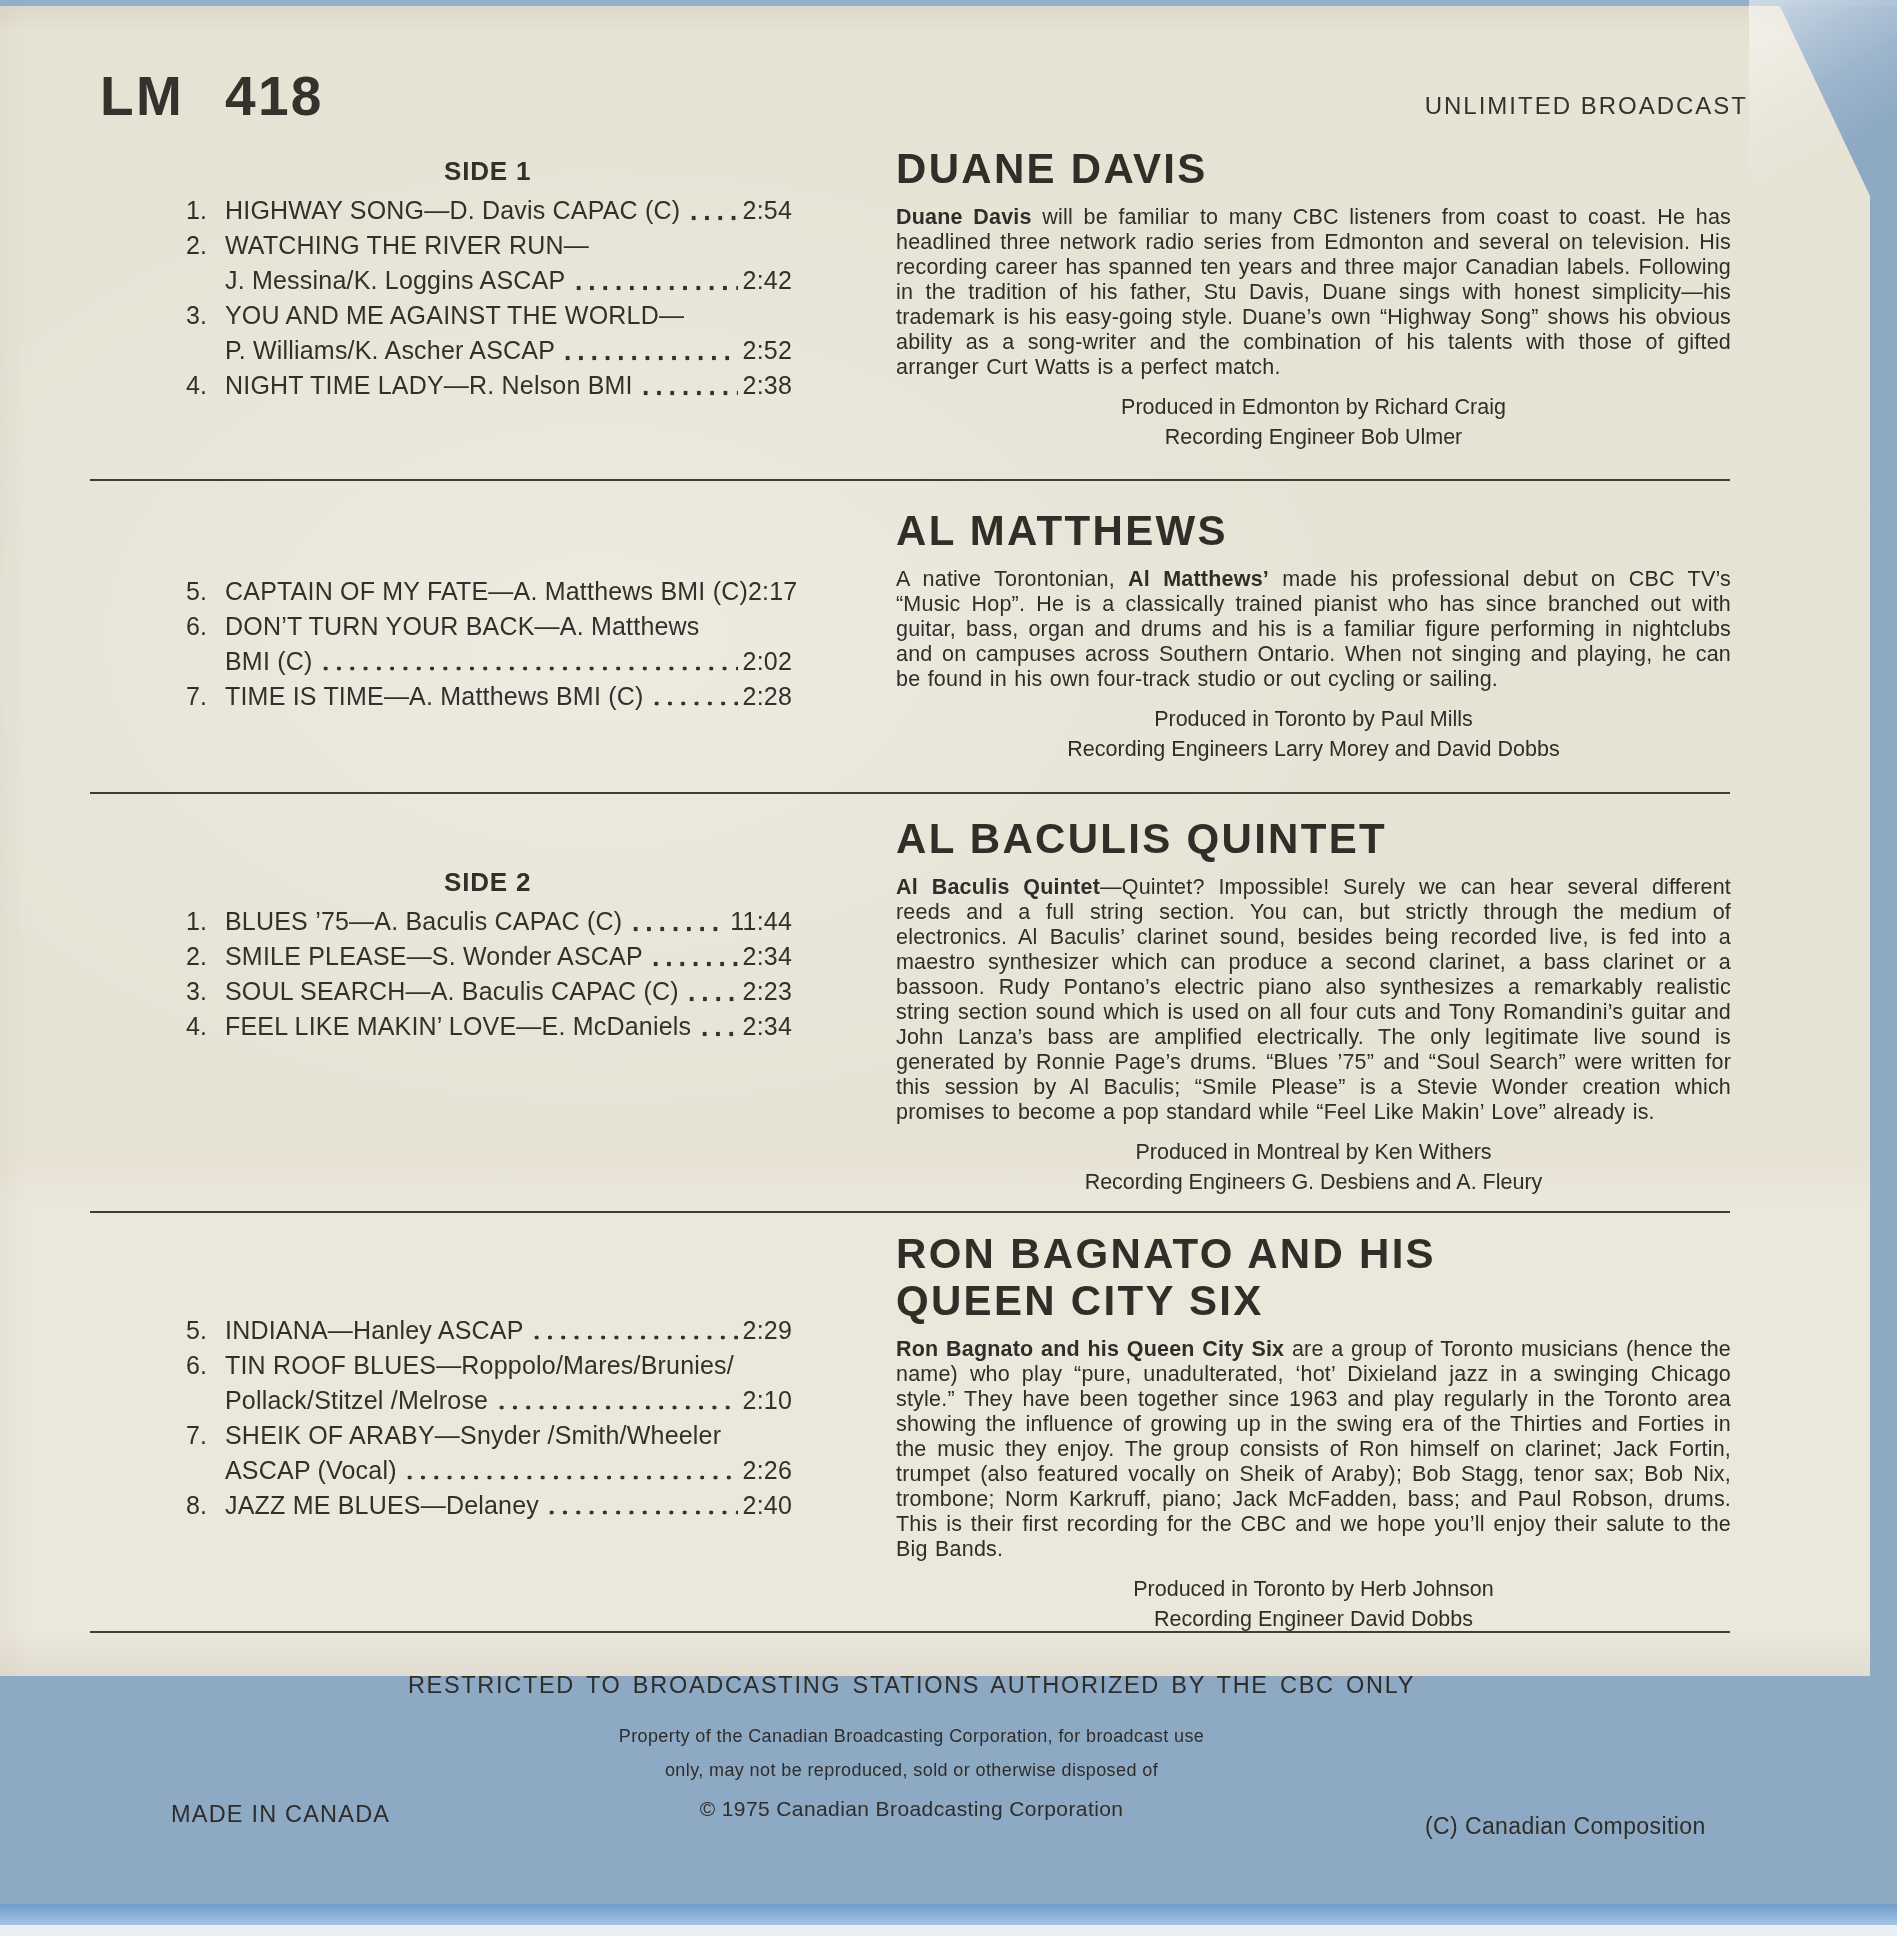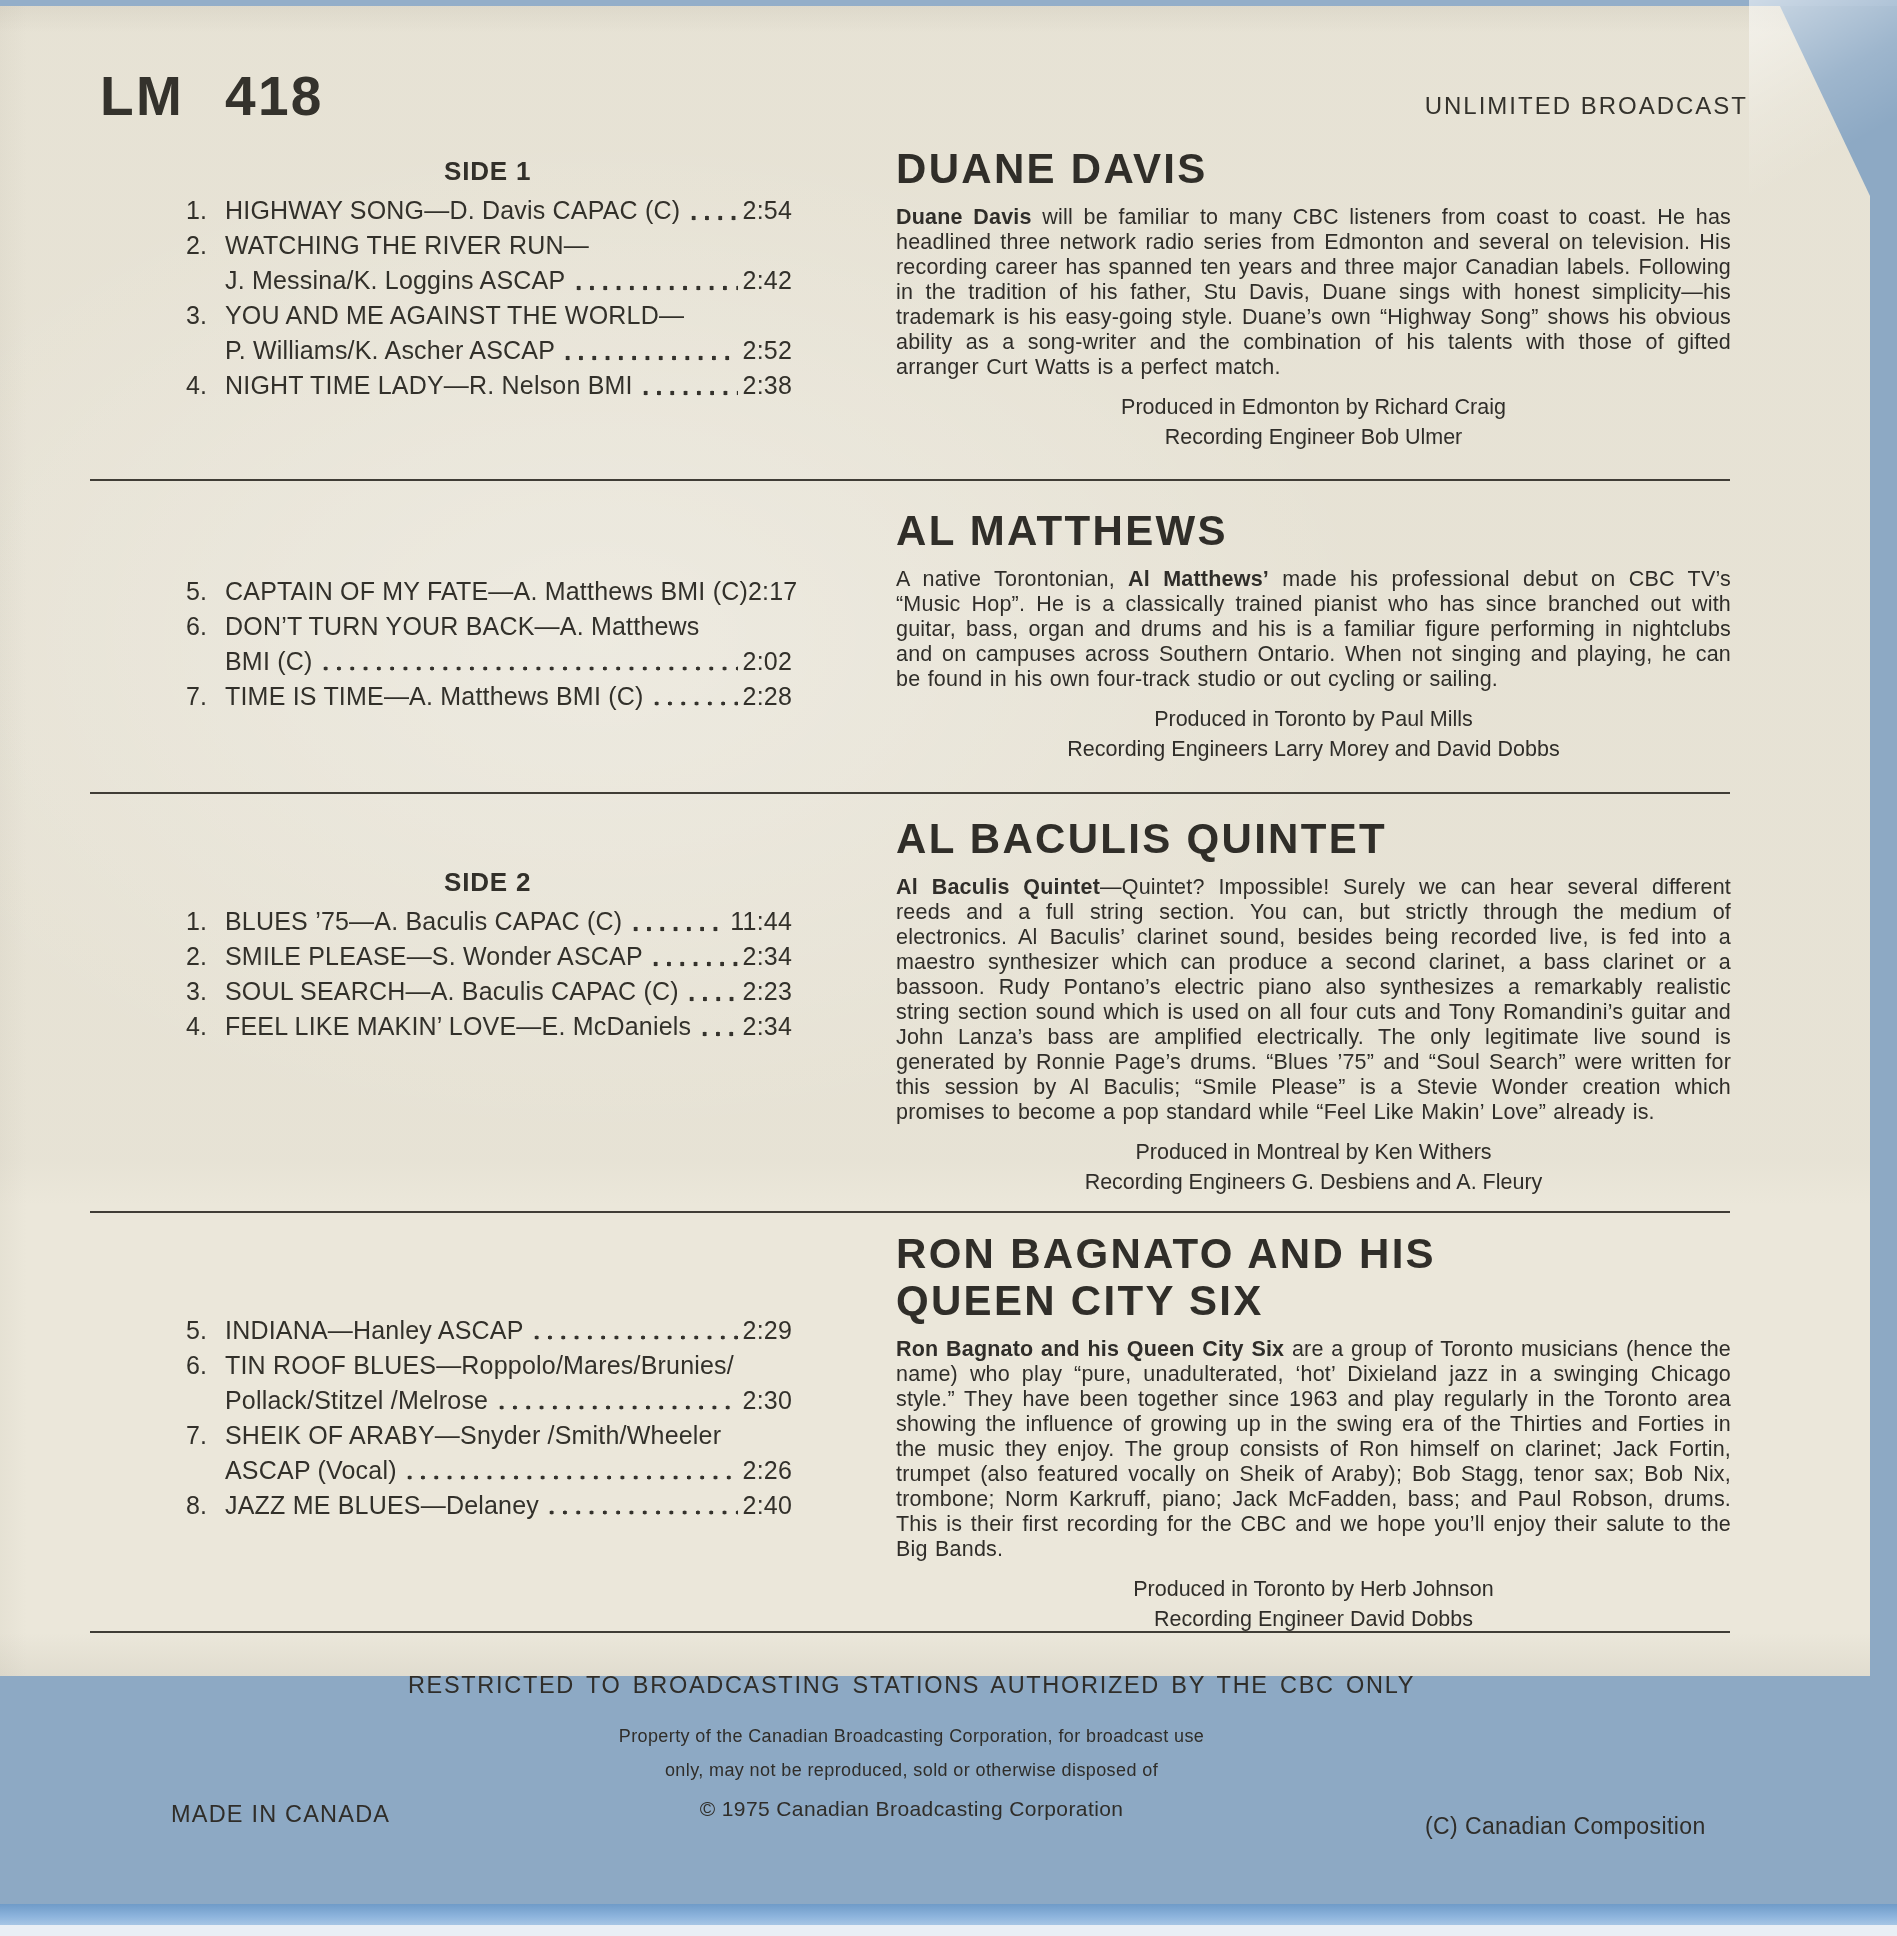--- a/index.html
+++ b/index.html
@@ -121,21 +121,21 @@
   </div>
 
   <div class="tblock" style="top:1316px;">
     <div class="trow">
       <span class="tnum">5.</span><span class="ttitle">INDIANA—Hanley ASCAP</span><span class="tleader"></span><span class="ttime">2:29</span>
     </div>
     <div class="trow">
       <span class="tnum">6.</span><span class="ttitle">TIN ROOF BLUES—Roppolo/Mares/Brunies/</span><span class="tleader" style="visibility: hidden;"></span><span class="ttime"></span>
     </div>
     <div class="trow">
-      <span class="tnum"></span><span class="ttitle">Pollack/Stitzel /Melrose</span><span class="tleader"></span><span class="ttime">2:30</span>
+      <span class="tnum"></span><span class="ttitle">Pollack/Stitzel /Melrose</span><span class="tleader"></span><span class="ttime">2:10</span>
     </div>
     <div class="trow">
       <span class="tnum">7.</span><span class="ttitle">SHEIK OF ARABY—Snyder /Smith/Wheeler</span><span class="tleader" style="visibility: hidden;"></span><span class="ttime"></span>
     </div>
     <div class="trow">
       <span class="tnum"></span><span class="ttitle">ASCAP (Vocal)</span><span class="tleader"></span><span class="ttime">2:26</span>
     </div>
     <div class="trow">
       <span class="tnum">8.</span><span class="ttitle">JAZZ ME BLUES—Delaney</span><span class="tleader"></span><span class="ttime">2:40</span>
     </div>

